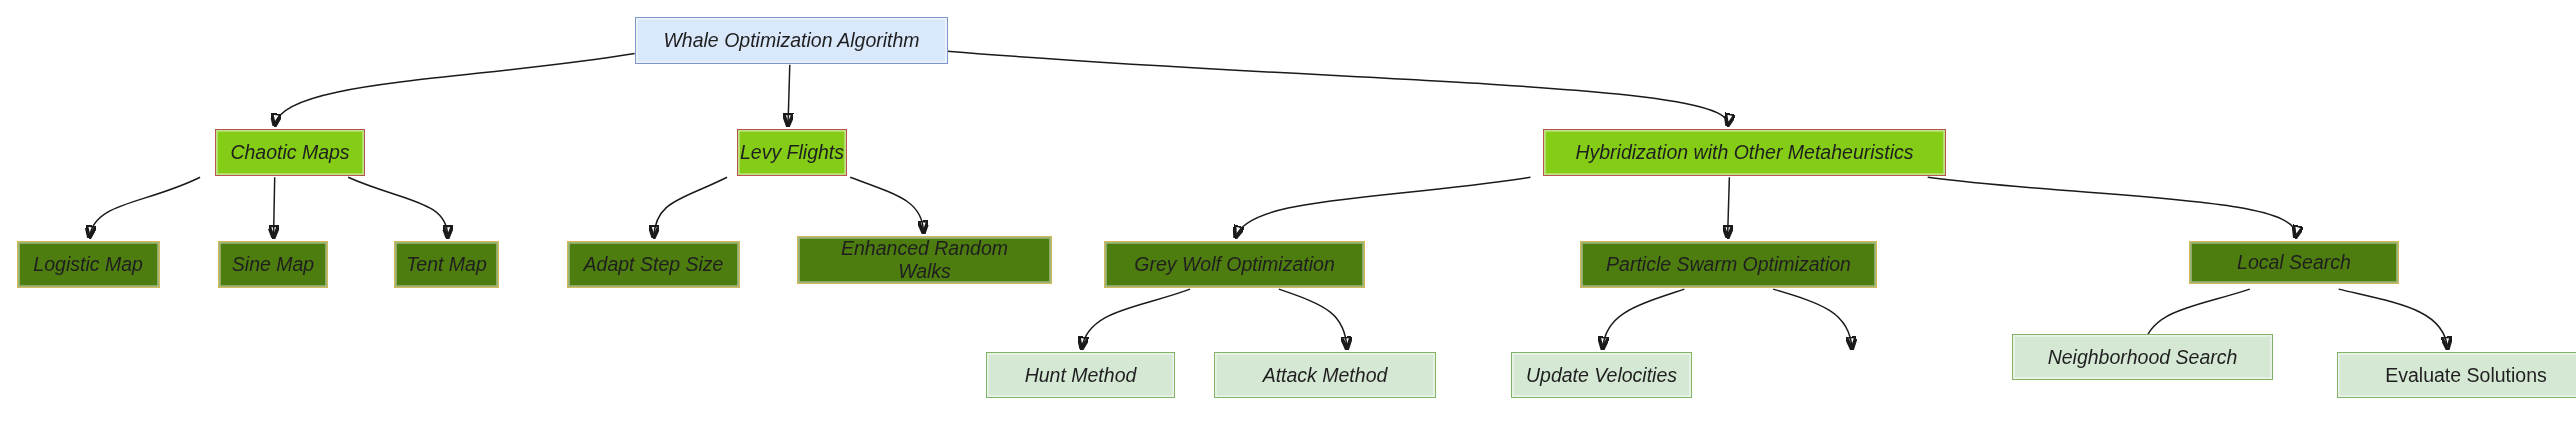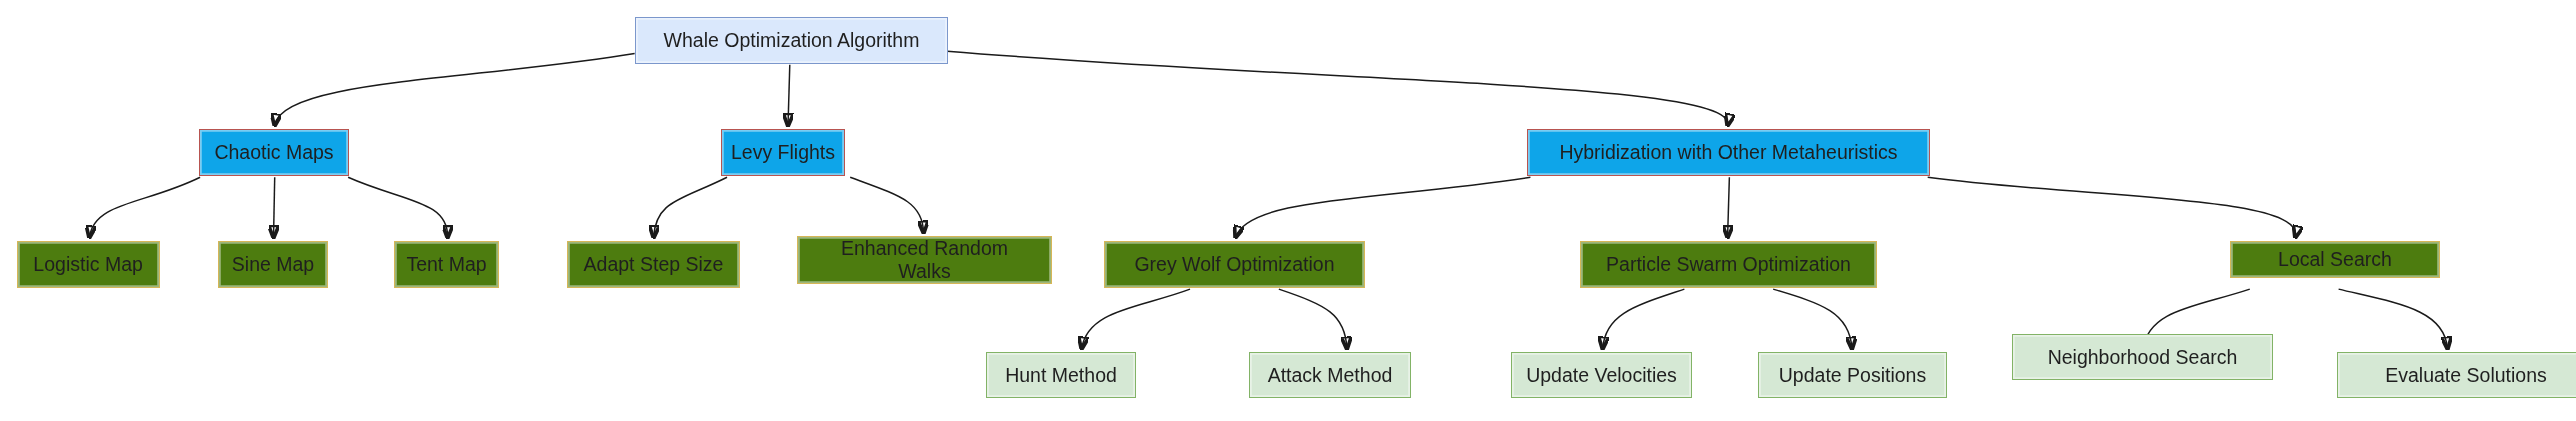--- a/index.html
+++ b/index.html
@@ -25,46 +25,47 @@
   .node {
     position: absolute;
     display: flex;
     align-items: center;
     justify-content: center;
     text-align: center;
     box-sizing: border-box;
     border: 1.8px solid #000;
     box-shadow: inset 0 0 0 1.8px rgba(255,255,255,0.45);
     font-size: 19.5px;
+    font-style: italic;
     color: #1f1f1f;
     line-height: 1.18;
   }
   .node .lbl { white-space: nowrap; padding: 0 3.6px; }
   .node.wrap .lbl { white-space: normal; max-width: 195px; }
   .node.upright { font-style: normal; }
   .lvl-root   { background: #dae8fc; border-color: #7b97cc; }
-  .lvl-branch { background: #0ea5e9; border-color: #b85450; }
+  .lvl-branch { background: #84cc16; border-color: #b85450; margin-left: 16px; }
   .lvl-topic  { background: #4d7c0f; border-color: #d6b656; }
   .lvl-leaf   { background: #d5e8d4; border-color: #82b366; }
 
   
   #n-woa      { left:635px; top:16.6px;  width:313px; height:47px; }
   #n-chaotic  { left:199px;  top:129px; width:150px; height:47px; }
-  #n-levy     { left:721px; top:129px; width:124px; height:47px; }
+  #n-levy     { left:721px; top:129px; width:110px; height:47px; }
   #n-hybrid   { left:1527px; top:129px; width:403px; height:47px; }
   #n-logistic { left:16.6px;   top:241px; width:143px; height:47px; }
   #n-sine     { left:218px;  top:241px; width:110px; height:47px; }
   #n-tent     { left:394px;  top:241px; width:105px; height:47px; }
   #n-adapt    { left:567px;  top:241px; width:173px; height:47px; }
   #n-erw      { left:797px; top:236px; width:255px; height:48px; }
   #n-gwo      { left:1104px; top:241px; width:261px; height:47px; }
   #n-pso      { left:1580px; top:241px; width:297px; height:47px; }
-  #n-local    { left:2189px; top:241px; width:210px; height:37px;margin-left:41px; }
-  #n-hunt     { left:986px; top:352px; width:150px; height:46px; }
-  #n-attack   { left:1249px; top:352px; width:162px; height:46px; }
+  #n-local    { left:2189px; top:241px; width:210px; height:43px; }
+  #n-hunt     { left:986px; top:352px; width:189px; height:46px; }
+  #n-attack   { left:1214px; top:352px; width:222px; height:46px; }
   #n-upvel    { left:1511px; top:352px; width:181px; height:46px; }
   #n-uppos    { left:1758px; top:352px; width:189px; height:46px; }
   #n-neigh    { left:2012px; top:334px; width:261px; height:46px; }
   #n-eval     { left:2337px; top:352px; width:258px; height:46px; }
 </style>
 </head>
 <body>
 
 <div class="canvas">
 
@@ -134,23 +135,20 @@
 
   <div id="n-hunt" class="node lvl-leaf">
     <span class="lbl">Hunt Method</span>
   </div>
   <div id="n-attack" class="node lvl-leaf">
     <span class="lbl">Attack Method</span>
   </div>
   <div id="n-upvel" class="node lvl-leaf">
     <span class="lbl">Update Velocities</span>
   </div>
-  <div id="n-uppos" class="node lvl-leaf">
-    <span class="lbl">Update Positions</span>
-  </div>
   <div id="n-neigh" class="node lvl-leaf">
     <span class="lbl">Neighborhood Search</span>
   </div>
   <div id="n-eval" class="node lvl-leaf upright">
     <span class="lbl">Evaluate Solutions</span>
   </div>
 
 </div>
 
 

